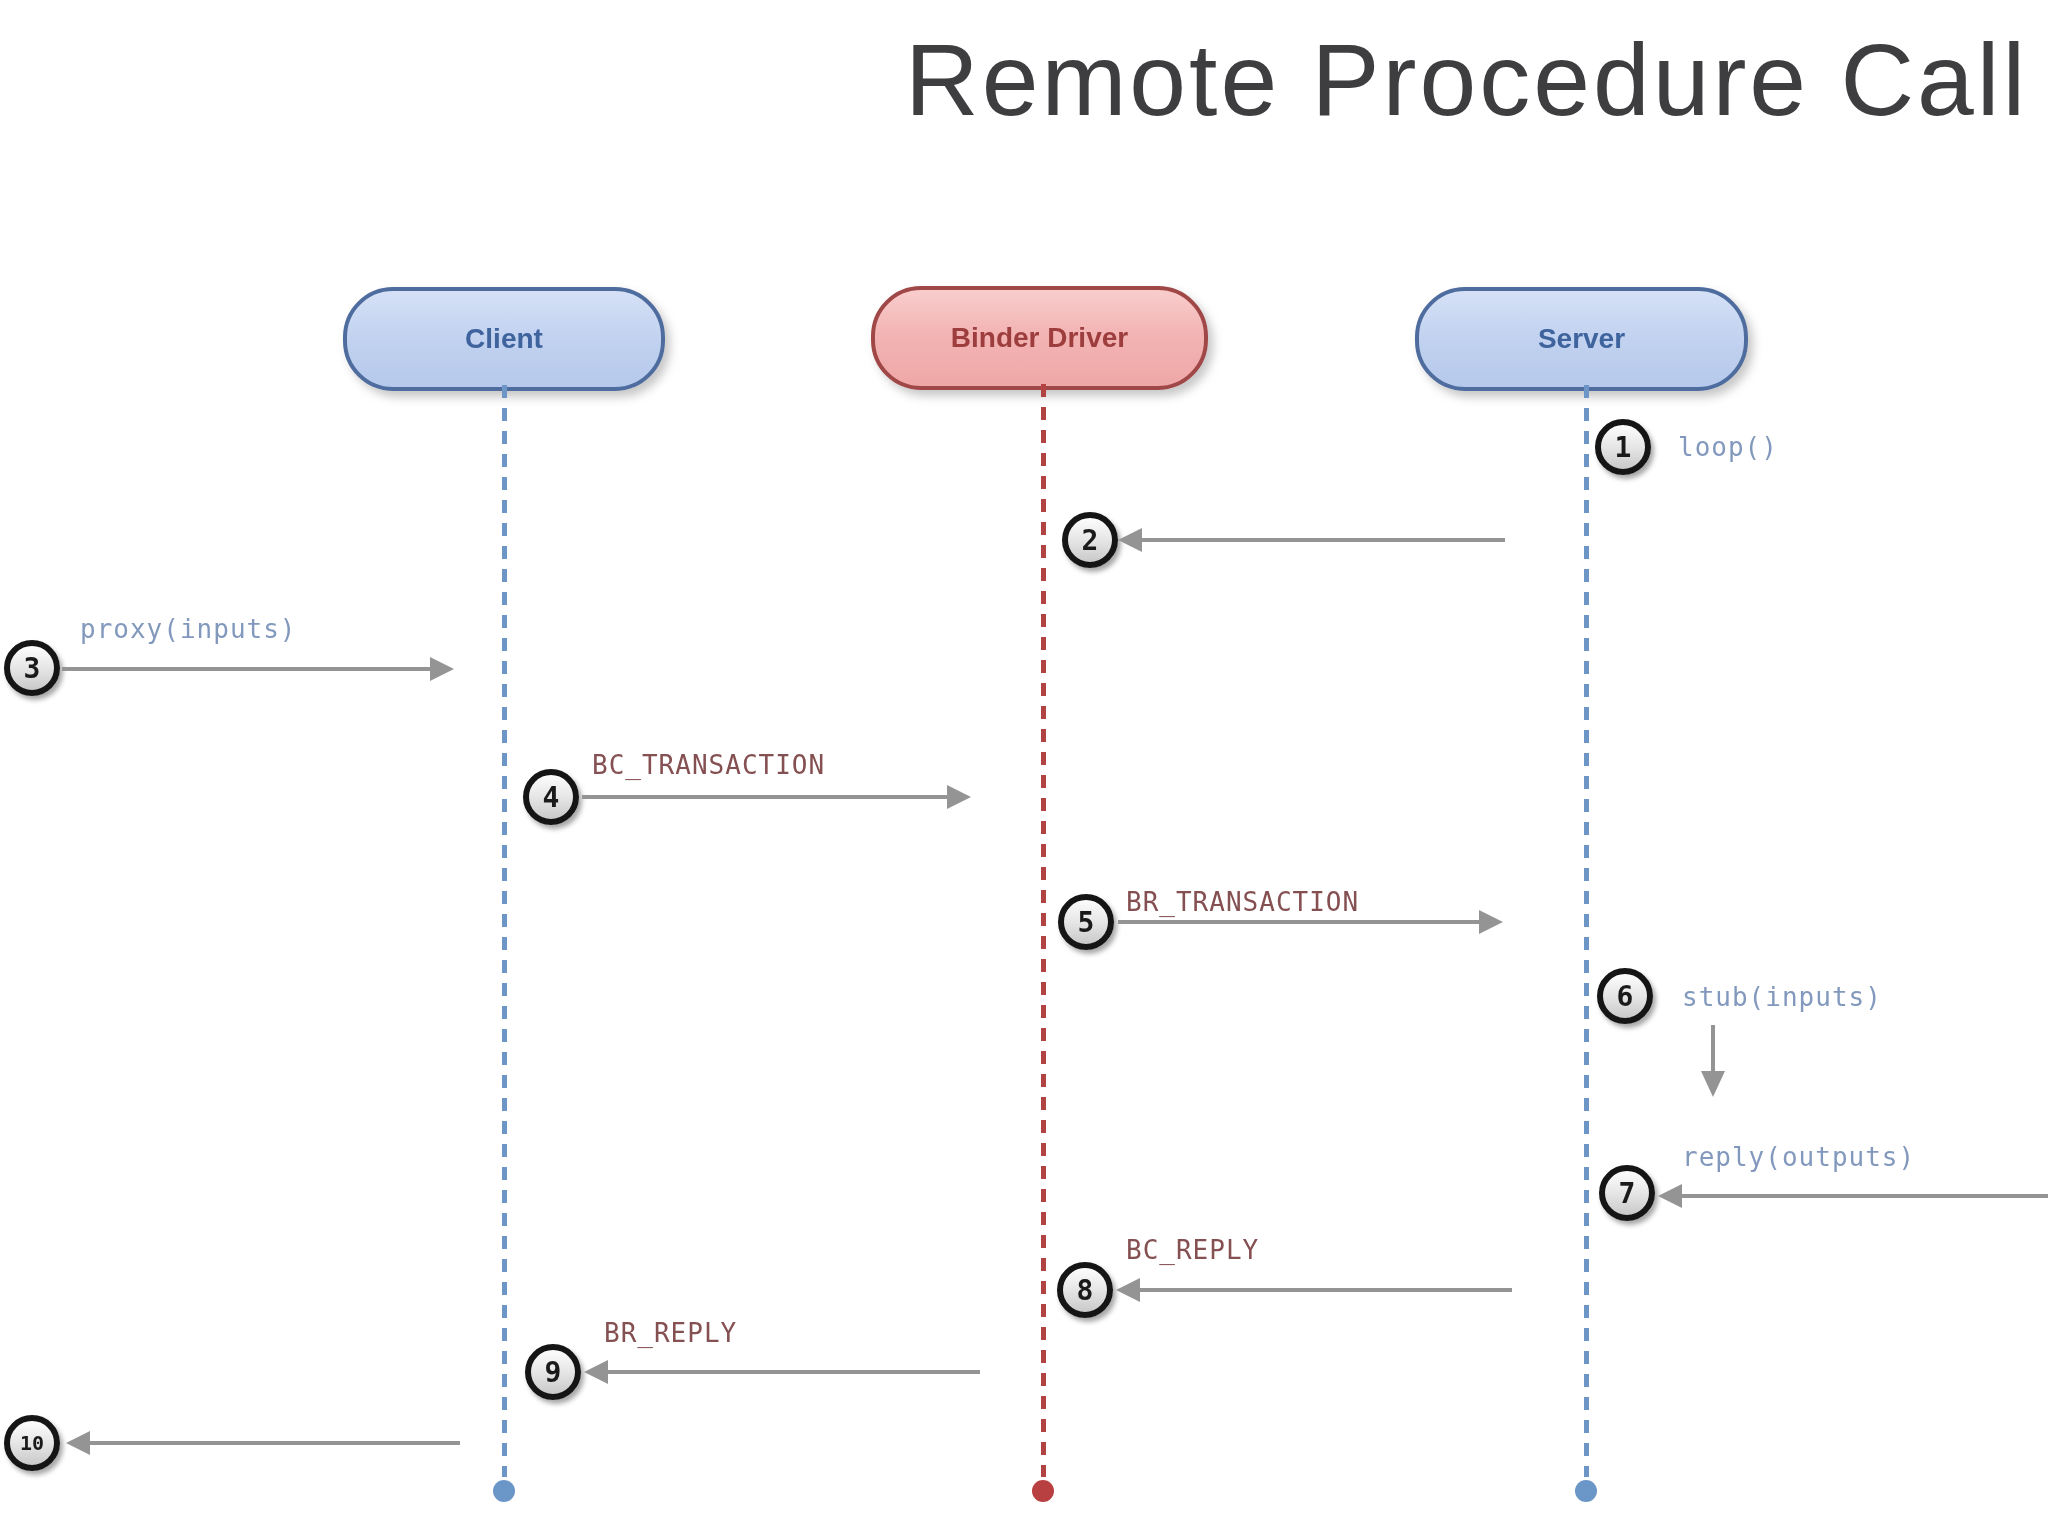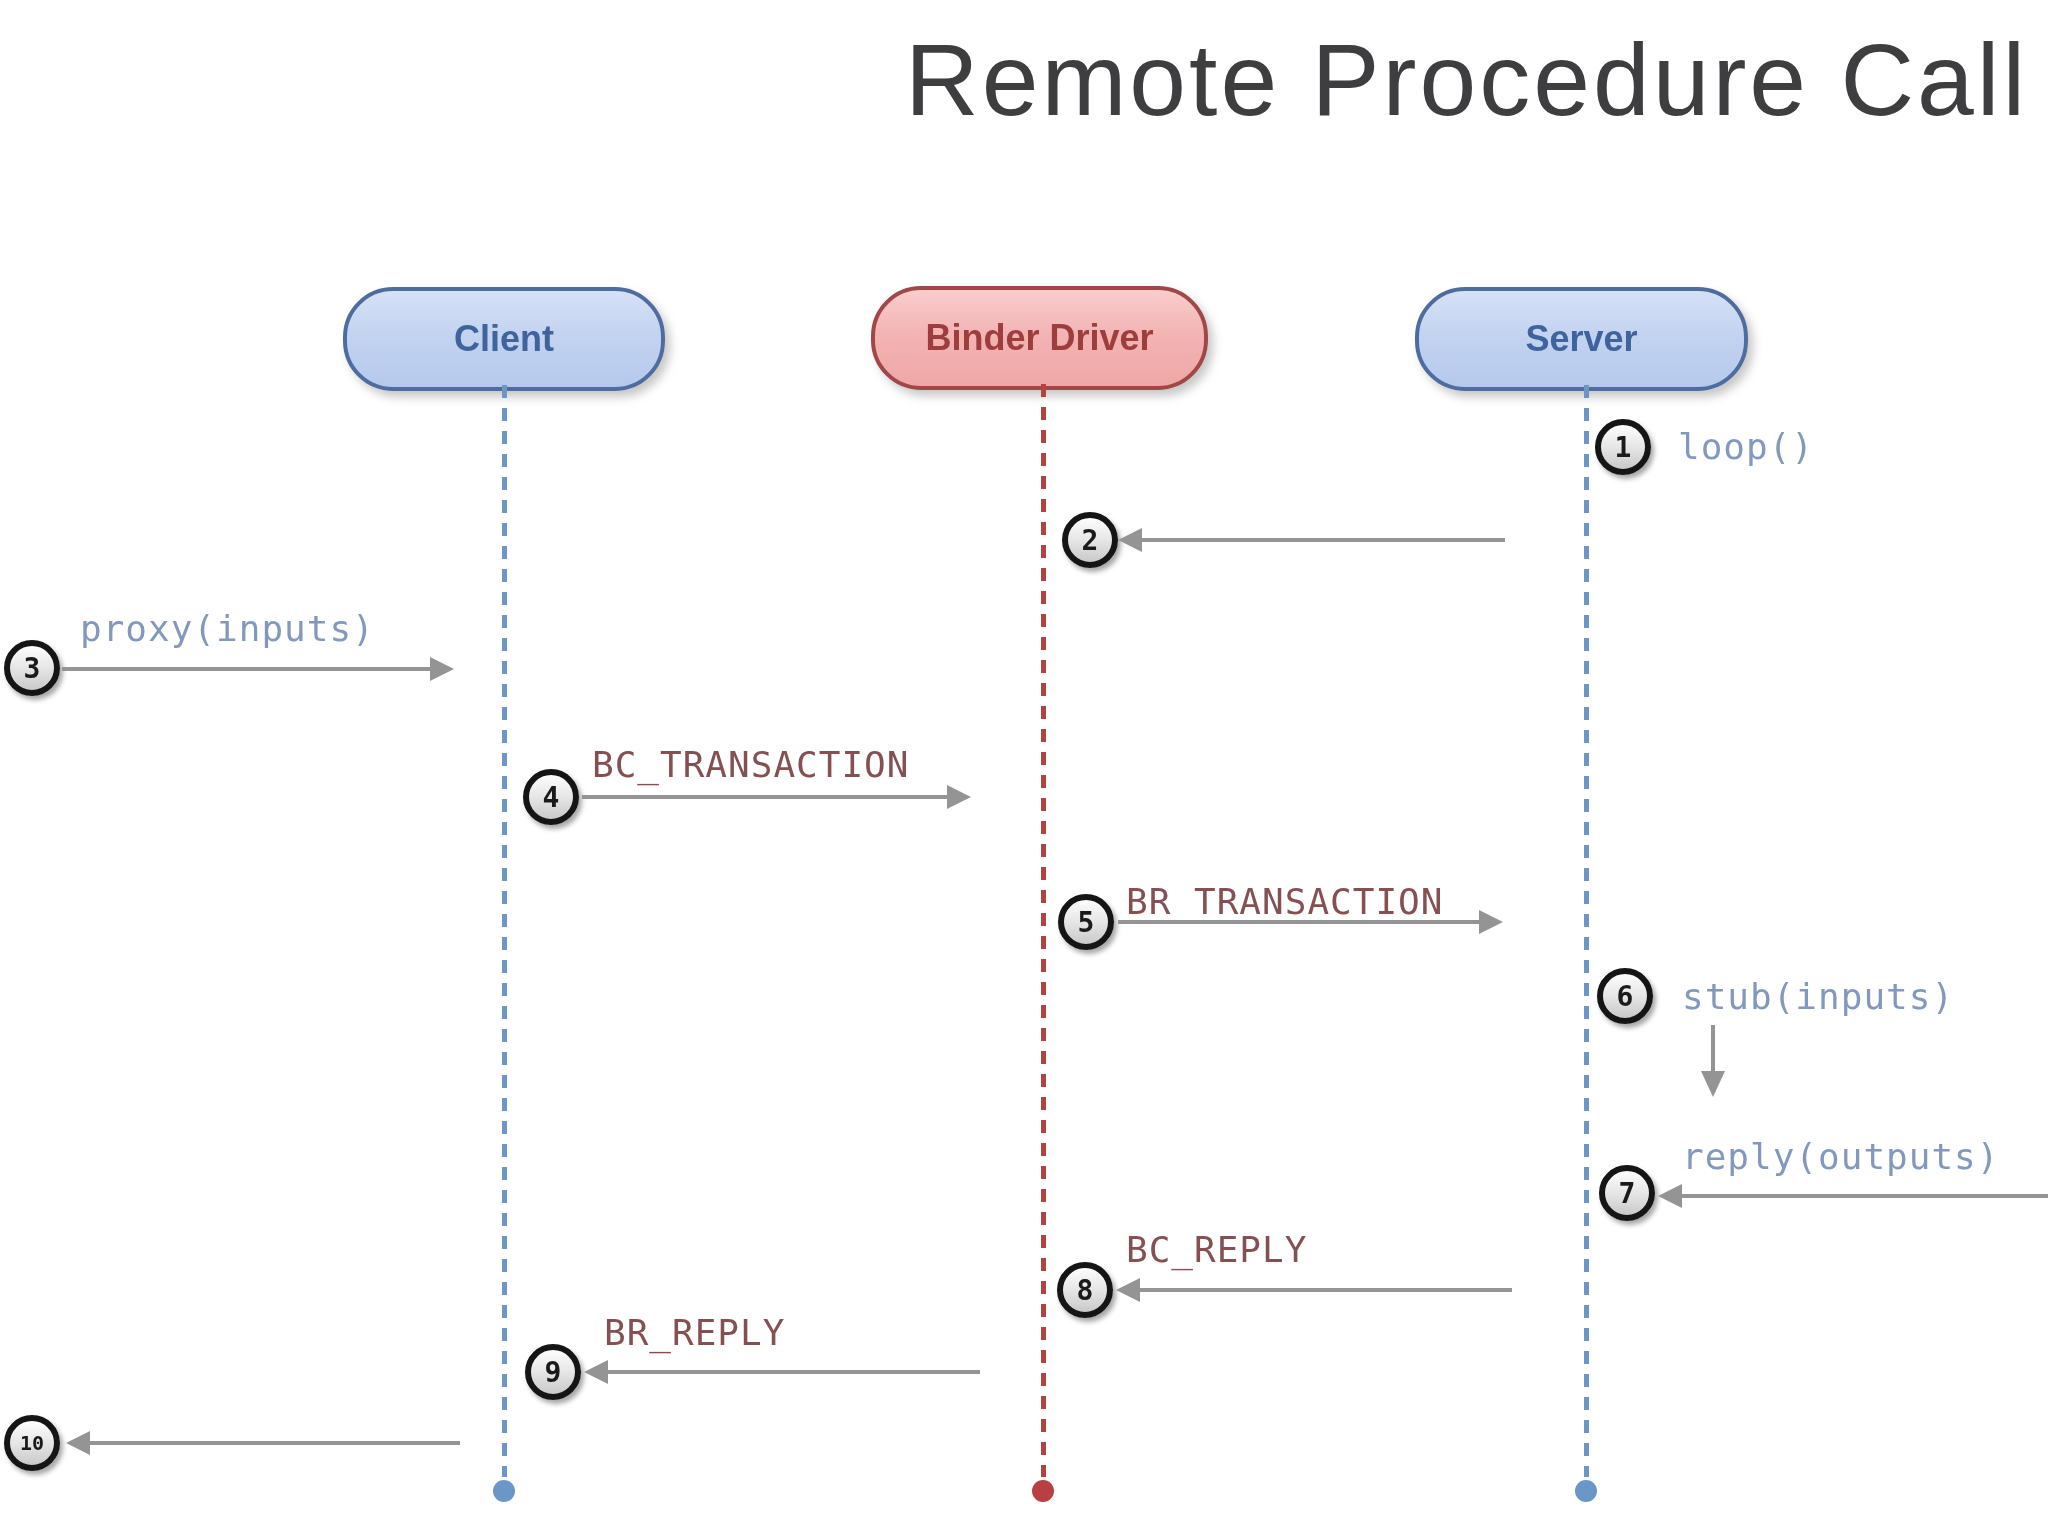--- a/index.html
+++ b/index.html
@@ -5,21 +5,21 @@
   html,body{margin:0;padding:0;background:#ffffff;}
   #canvas{position:relative;width:2048px;height:1535px;background:#ffffff;overflow:hidden;
           font-family:"Liberation Sans",sans-serif;}
 
   
   .title{position:absolute;left:905px;top:22px;width:1120px;text-align:right;
          font-size:102px;font-weight:200;letter-spacing:3px;color:#3e3e41;white-space:nowrap;}
 
   
   .pill{position:absolute;height:96px;border-radius:50px;display:flex;align-items:center;justify-content:center;
-        font-weight:bold;font-size:36px;box-shadow:5px 6px 10px rgba(130,130,130,.45);}
+        font-weight:bold;font-size:28px;box-shadow:5px 6px 10px rgba(130,130,130,.45);}
   .pill.blue{background:linear-gradient(180deg,#d6e1f6 0%,#c3d3f0 45%,#b6c9ec 100%);
              border:4px solid #4e6d9e;color:#3e639d;}
   .pill.red {background:linear-gradient(180deg,#f9cdcd 0%,#f3b4b4 45%,#efa7a7 100%);
              border:4px solid #a04747;color:#9d3d3d;}
   #pill-client{left:343px;top:287px;width:314px;}
   #pill-binder{left:871px;top:286px;width:329px;}
   #pill-server{left:1415px;top:287px;width:325px;}
 
   
   .lifeline{position:absolute;width:5px;}
@@ -48,21 +48,21 @@
 
   
   .shaft{position:absolute;height:4px;background:#949494;}
   .shaft-v{position:absolute;width:4px;background:#949494;}
   .head{position:absolute;width:0;height:0;}
   .head.left {border-top:12px solid transparent;border-bottom:12px solid transparent;border-right:24px solid #949494;}
   .head.right{border-top:12px solid transparent;border-bottom:12px solid transparent;border-left:24px solid #949494;}
   .head.down {border-left:12px solid transparent;border-right:12px solid transparent;border-top:26px solid #949494;}
 
   
-  .msg{position:absolute;font-family:"DejaVu Sans Mono",monospace;font-size:36px;letter-spacing:1px;
+  .msg{position:absolute;font-family:"DejaVu Sans Mono",monospace;font-size:26px;letter-spacing:1px;
        line-height:46px;white-space:pre;}
   .msg.blue{color:#8299bd;}
   .msg.maroon{color:#855052;}
   #l1{left:1678px;top:424px;}  #l2{left:1128px;top:483px;}  #l3{left:80px;top:606px;}
   #l4{left:592px;top:742px;}   #l5{left:1126px;top:859px;margin-top:20px;}  #l6{left:1682px;top:974px;}
   #l7{left:1682px;top:1134px;} #l8{left:1126px;top:1227px;} #l9{left:604px;top:1310px;}
   #l10{left:88px;top:1375px;}
 </style>
 </head>
 <body>

